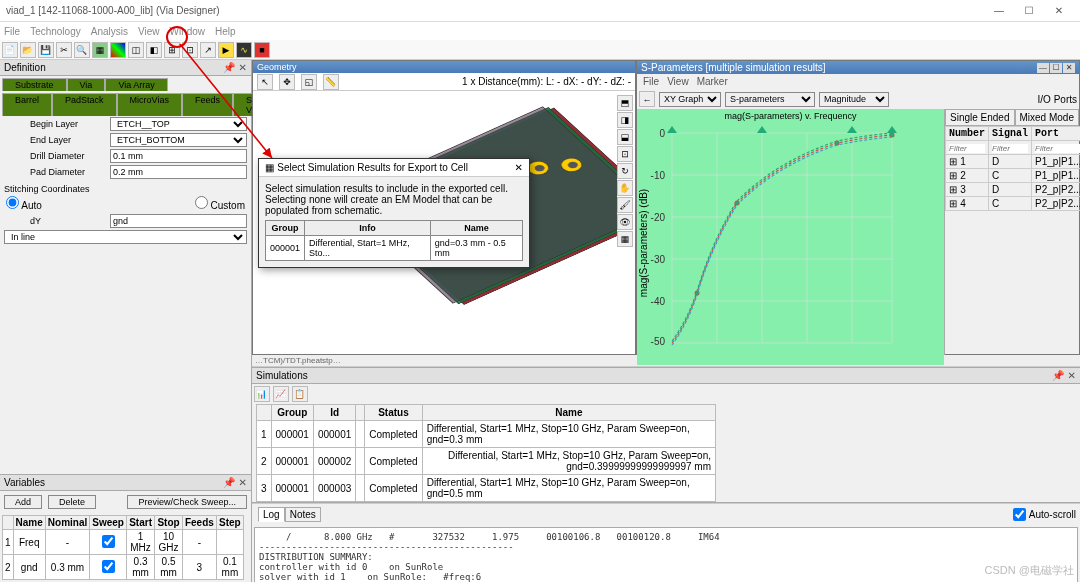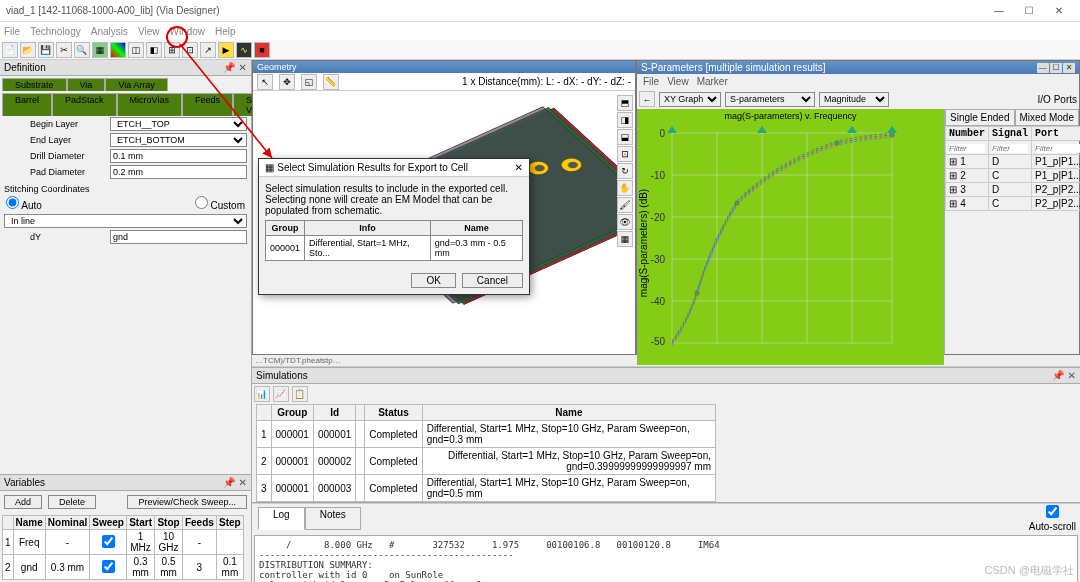--- a/index.html
+++ b/index.html
@@ -41,21 +41,21 @@
 .geom-side { position:absolute; right:0; top:34px; width:18px; display:flex; flex-direction:column; gap:1px; }
 .geom-side .tb-btn { width:16px; height:16px; }
 .sparam { width: 444px; border:1px solid #777; display:flex; flex-direction:column; }
 .sp-title { background: linear-gradient(#6495c8, #4a7ab8); color:#fff; padding: 1px 4px; font-size:9px; display:flex; align-items:center; }
 .sp-title .wctl { margin-left:auto; display:flex; gap:1px; }
 .sp-title .wctl span { background:#ddd; color:#333; width:12px; height:10px; text-align:center; font-size:8px; cursor:pointer; line-height:10px;}
 .sp-menu { display:flex; gap:8px; padding:2px 6px; font-size:9px; color:#555; }
 .sp-ctrl { display:flex; gap:4px; padding:2px; align-items:center; }
 .sp-ctrl select { font-size:9px; border:1px solid #888; height:15px; }
 .chart-area { flex:1; display:flex; }
-.chart-inner { flex:1; position:relative; background:#84cc16; }
+.chart-inner { flex:1; position:relative; background:#86efac; }
 .chart-title { text-align:center; font-size:9px; padding:2px; }
 .chart-svg { width: 260px; height: 240px; }
 .io-ports { width: 135px; border-left:1px solid #aaa; }
 .io-tabs { display:flex; font-size:9px; }
 .io-tabs span { padding:2px 4px; border:1px solid #aaa; cursor:pointer; }
 .io-table { width:100%; border-collapse:collapse; font-size:9px; }
 .io-table th, .io-table td { border:1px solid #ccc; padding:1px 3px; text-align:left; }
 .io-table th { background:#eee;font-family:Liberation Mono, monospace; }
 .filter-row input { width: 100%; border:none; font-size:8px; color:#888; font-style:italic; }
 .ctbar { background:#eee; padding:1px 3px; font-size:8px; color:#666; border-bottom:1px solid #ccc; }
@@ -65,25 +65,25 @@
 .sims-table th, .sims-table td { border: 1px solid #bbb; padding: 2px 4px; background:#fff; }
 .sims-table th { background:#f0f0f0; }
 .vars { border-top:1px solid #aaa; }
 .vars-btns { display:flex; gap:6px; padding:4px; }
 .vars-btns button { font-size:9px; padding:1px 10px; border:1px solid #888; background:#eee; cursor:pointer; }
 .vars-table { width: 242px; margin:2px; border-collapse:collapse; font-size:9px; }
 .vars-table th, .vars-table td { border: 1px solid #bbb; padding: 1px 2px; text-align:center; background:#fff;}
 .vars-table th { background:#f0f0f0; }
 .log-panel { border-top:1px solid #aaa; }
 .log-tabs { display:flex; font-size:9px; padding:2px; }
-.log-tabs span { padding:1px 14px; border:1px solid #aaa; cursor:pointer; }
+.log-tabs span { padding:1px 4px; border:1px solid #aaa; cursor:pointer; }
 .log-tabs span.active { border-bottom: 1px solid #fff; background: #fff; z-index:1; position:relative;}
 .log-content { font-family: monospace; font-size:9px; padding:4px; background:#fff; border:1px solid #aaa; margin:2px; height:62px; overflow:hidden; white-space:pre; color:#333; }
 .log-header { display:flex; padding: 1px 4px; border-top: 1px solid #ccc; font-size: 9px; }
-.autoscroll { margin-left: auto; display: flex; gap: 3px; flex-direction: column; }
+.autoscroll { margin-left: auto; display: flex; align-items: center; gap: 3px; }
 .dialog { position:absolute; left: 258px; top: 158px; width: 272px; background:#f0f0f0; border: 1px solid #333; box-shadow: 2px 2px 8px rgba(0,0,0,0.4); z-index: 100; }
 .dlg-title { background:#fff; padding:3px 6px; display:flex; align-items:center; font-size:10px; border-bottom:1px solid #ccc;}
 .dlg-title .x { margin-left:auto; cursor:pointer; }
 .dlg-body { padding: 6px; font-size:9px; }
 .dlg-table { width:100%; border-collapse:collapse; margin-top:4px; }
 .dlg-table th, .dlg-table td { border:1px solid #888; padding:2px 4px; font-size:9px; background:#fff; }
 .dlg-table th { background:#eee; text-align:center; }
 .dlg-btns { display:flex; justify-content:flex-end; gap:6px; padding: 6px; }
 .dlg-btns button { padding: 1px 14px; font-size:10px; border:1px solid #888; background:#eee; cursor:pointer;}
 .arrow { position:absolute; z-index:110; pointer-events:none; }
@@ -159,25 +159,25 @@
     <div class="field-row">
         <label>Pad Diameter</label>
         <input class="val" value="0.2 mm" style="">
       </div>
     <div style="padding:4px 4px 0;font-size:9px">Stitching Coordinates</div>
     <div class="radio-row">
       <label><input type="radio" checked="" style=""> <span>Auto</span></label>
       <label><input type="radio" style=""> <span>Custom</span></label>
     </div>
     <div class="field-row">
-        <select class="val" style="width:100%"><option>In line</option></select>
-      </div>
-    <div class="field-row">
         <label>dY</label>
         <input class="val" value="gnd" style="">
+      </div>
+    <div class="field-row">
+        <select class="val" style="width:100%"><option>In line</option></select>
       </div>
     <div style="flex:1"></div>
     <div class="vars">
       <div class="panel-title">
           <span>Variables</span>
           <span class="pinx">📌 ✕</span>
         </div>
       <div class="vars-btns">
         <button>Add</button>
         <button>Delete</button>
@@ -465,19 +465,15 @@
             <th>Name</th>
           </tr>
       <tr>
             <td>000001</td>
             <td>Differential, Start=1 MHz, Sto...</td>
             <td>gnd=0.3 mm - 0.5 mm</td>
           </tr>
     </tbody>
       </table>
   </div>
-  <div class="dlg-btns">
-    <button>OK</button>
-    <button>Cancel</button>
-  </div>
 </div>
 
 <div class="watermark">CSDN @电磁学社</div>
 
 </body></html>

